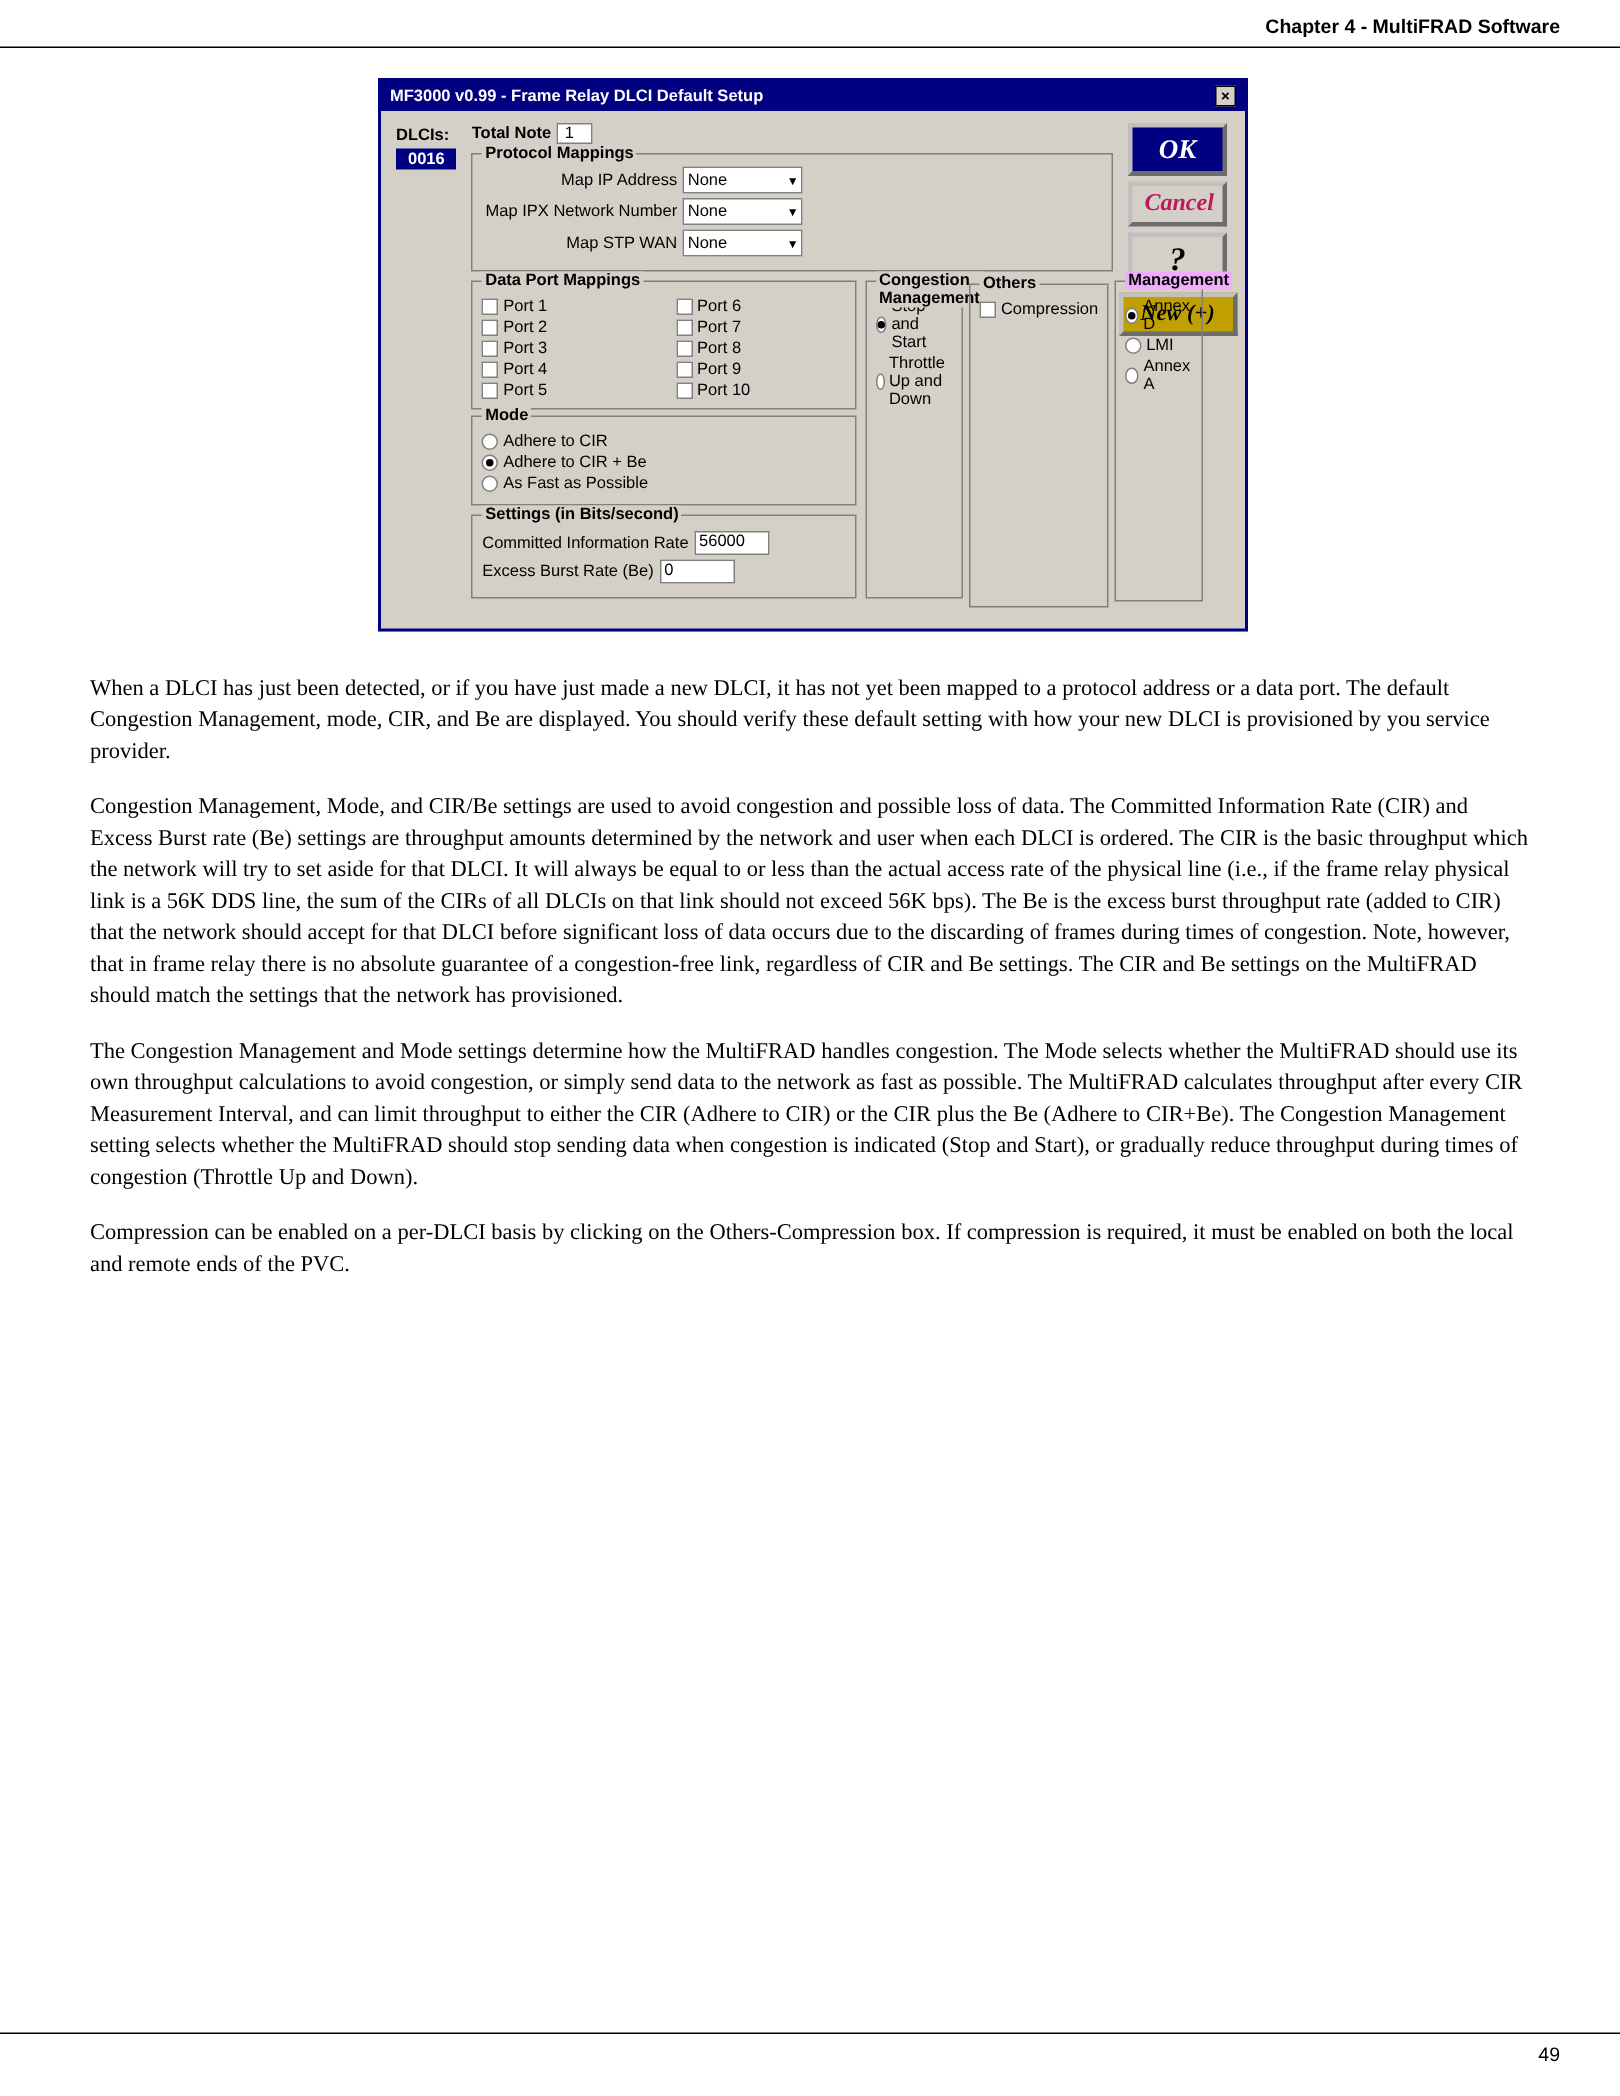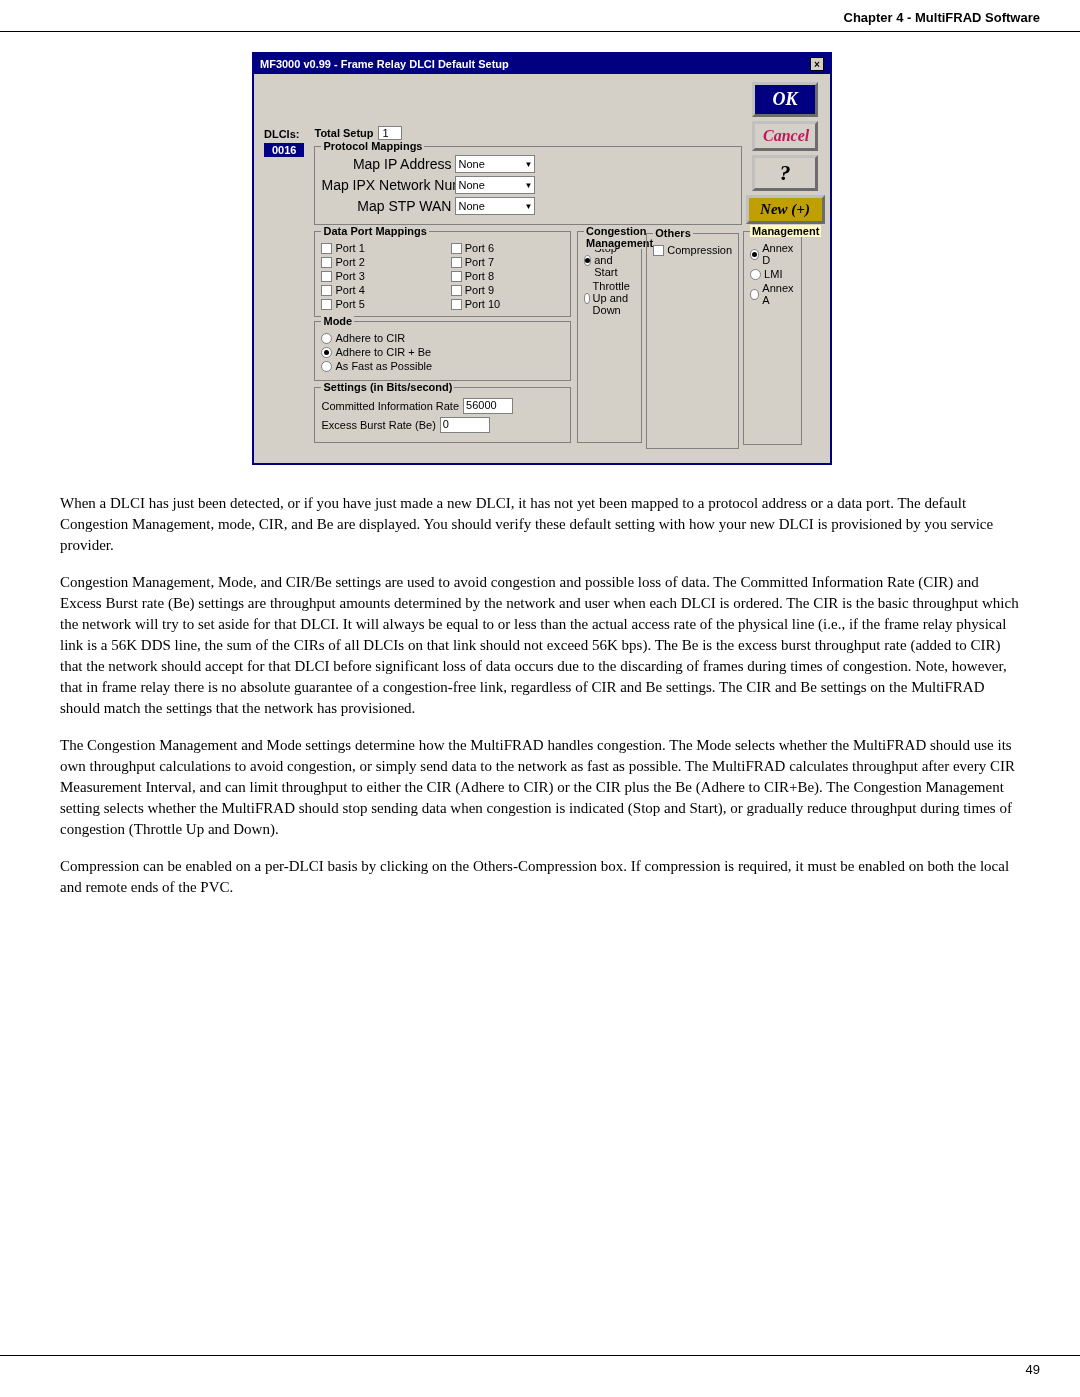--- a/index.html
+++ b/index.html
@@ -137,21 +137,21 @@
 
     
     .form-row {
       display: flex;
       align-items: center;
       margin-bottom: 3px;
       gap: 4px;
     }
     .form-label {
       text-align: right;
-      font-size: 14px;
+      font-size: 11px;
       white-space: nowrap;
     }
     .form-select {
       border: 1px solid #808080;
       background: #fff;
       font-size: 11px;
       padding: 0 2px;
       height: 18px;
       min-width: 80px;
       display: flex;
@@ -317,21 +317,21 @@
     .management-box {
       border: 1px solid #808080;
       padding: 4px 6px 4px 6px;
       position: relative;
       margin-bottom: 4px;
     }
     .management-box-title {
       position: absolute;
       top: -7px;
       left: 6px;
-      background: #fef9c3;
+      background: #f0abfc;
       padding: 0 2px;
       font-weight: bold;
       font-size: 11px;
     }
 
     
     .body-text {
       font-family: 'Times New Roman', Times, serif;
       font-size: 15px;
       line-height: 1.4;
@@ -367,28 +367,28 @@
 
       <div class="dialog-titlebar">
         <span>MF3000 v0.99 - Frame Relay DLCI Default Setup</span>
         <div class="dialog-close-btn">×</div>
       </div>
 
       <div class="dialog-body">
 
         <div class="dialog-left">
 
-          <div style="display:flex; align-items:flex-start; gap:10px; margin-bottom:6px;margin-top:44px;">
+          <div style="display:flex; align-items:flex-start; gap:10px; margin-bottom:6px;">
             <div style="display:flex; flex-direction:column; align-items:flex-start; gap:3px;">
               <span class="dlci-label">DLCIs:</span>
               <div class="dlci-value-box">0016</div>
             </div>
             <div style="flex:1;">
               <div class="total-dlci-row">
-                <span>Total Setup</span>
+                <span>Total Note</span>
                 <span class="total-dlci-value">1</span>
               </div>
 
               <div class="group-box">
                 <span class="group-box-title">Protocol Mappings</span>
                 <div class="group-box-inner">
                   <div class="form-row">
                     <span class="form-label" style="width:130px;">Map IP Address</span>
                     <div class="form-select" style="width:80px;">
                       <span>None</span>

